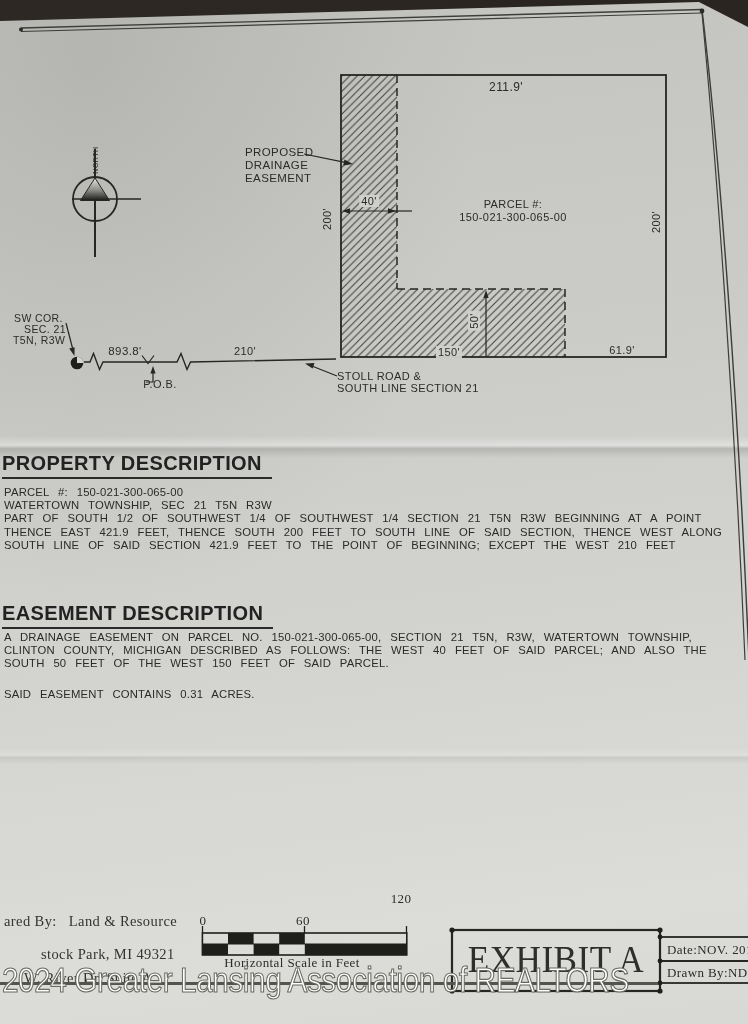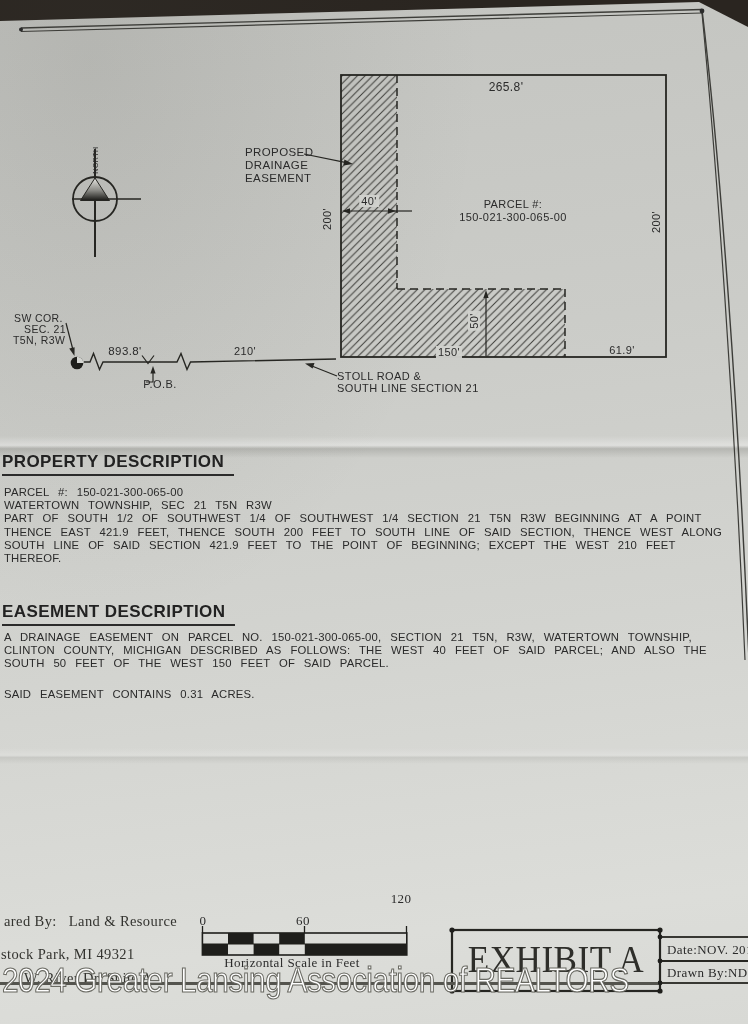--- a/index.html
+++ b/index.html
@@ -18,21 +18,21 @@
   #crease2{top:748px;height:16px;
     background:linear-gradient(180deg,rgba(0,0,0,0) 0%,rgba(255,255,255,.18) 45%,rgba(80,80,74,.10) 60%,rgba(0,0,0,0) 100%);}
   svg.overlay{position:absolute;left:0;top:0;z-index:2;}
   .lbl{position:absolute;font:11px "Liberation Sans",sans-serif;color:#2b2b2b;
        letter-spacing:.4px;white-space:nowrap;z-index:3;}
   .cen{transform:translate(-50%,-50%);}
   .cenrot{transform:translate(-50%,-50%) rotate(-90deg);}
   .hbg{background:rgba(209,210,206,.95);padding:0 2px;}
   .ser{font-family:"Liberation Serif",serif;}
   .desc-line{height:13.2px;line-height:13.2px;font-size:11.3px;word-spacing:5.5px;letter-spacing:.2px;}
-  .heading{font-size:17px;font-weight:bold;letter-spacing:.4px;color:#222;
+  .heading{font-size:20px;font-weight:bold;letter-spacing:.4px;color:#222;
            border-bottom:2.5px solid #2b2b2b;padding:0 10px 2px 0;}
   .prep{font-size:14.5px;color:#33332f;}
   #wm-line{position:absolute;left:0;top:982px;width:658px;height:2.6px;background:#54544e;z-index:9;}
   #watermark{position:absolute;left:2px;top:961px;z-index:10;font-size:35px;line-height:38px;
     color:#ffffff;-webkit-text-stroke:1.2px rgba(99,99,92,.95);letter-spacing:-.5px;
     transform:scaleX(.85);transform-origin:left center;white-space:nowrap;}
   #exhibit-title{font-size:37px;letter-spacing:.5px;color:#2e2e2a;text-align:center;
     width:208px;line-height:38px;transform:scaleX(.95);transform-origin:center;}
 </style>
 </head>
@@ -142,21 +142,21 @@
           <circle cx="660" cy="930" r="2.6"></circle>
         <circle cx="452" cy="991" r="2.6"></circle>
           <circle cx="660" cy="991" r="2.6"></circle>
         <circle cx="660" cy="937" r="2.4"></circle>
           <circle cx="660" cy="961" r="2.4"></circle>
         <circle cx="660" cy="983" r="2.4"></circle>
       </g>
     </g>
   </svg>
 
-  <div class="lbl cen" style="left:506px;top:87px;font-size:12px;">265.8'</div>
+  <div class="lbl cen" style="left:506px;top:87px;font-size:12px;">211.9'</div>
   <div class="lbl cenrot" style="left:327px;top:219px;">200'</div>
   <div class="lbl cenrot" style="left:656px;top:222px;">200'</div>
   <div class="lbl cen hbg" style="left:369px;top:201px;">40'</div>
   <div class="lbl cenrot hbg" style="left:474px;top:321px;">50'</div>
   <div class="lbl cen hbg" style="left:449px;top:352px;">150'</div>
   <div class="lbl cen" style="left:622px;top:350px;">61.9'</div>
   <div class="lbl cen" style="left:125px;top:351px;font-size:11.5px;">893.8'</div>
   <div class="lbl cen" style="left:245px;top:351px;">210'</div>
   <div class="lbl cen" style="left:128px;top:384px;margin-left:32px;">P.O.B.</div>
 
@@ -176,34 +176,33 @@
 
   <div class="lbl cenrot" style="left:95px;top:160px;font-size:7px;letter-spacing:.5px;">NORTH</div>
 
   <div class="lbl heading" style="left:2px;top:452px;">PROPERTY DESCRIPTION</div>
   <div class="abs" style="left:4px;top:486px;z-index:3;">
     <div class="desc-line" style="color:#2b2b2b">PARCEL #: 150-021-300-065-00</div>
     <div class="desc-line" style="color:#2b2b2b">WATERTOWN TOWNSHIP, SEC 21 T5N R3W</div>
     <div class="desc-line" style="color:#2b2b2b">PART OF SOUTH 1/2 OF SOUTHWEST 1/4 OF SOUTHWEST 1/4 SECTION 21 T5N R3W BEGINNING AT A POINT</div>
     <div class="desc-line" style="color:#2b2b2b">THENCE EAST 421.9 FEET, THENCE SOUTH 200 FEET TO SOUTH LINE OF SAID SECTION, THENCE WEST ALONG</div>
     <div class="desc-line" style="color:#2b2b2b">SOUTH LINE OF SAID SECTION 421.9 FEET TO THE POINT OF BEGINNING; EXCEPT THE WEST 210 FEET</div>
-    <div class="desc-line" style="color:#2b2b2b">THEREOF.</div>
   </div>
 
   <div class="lbl heading" style="left:2px;top:602px;">EASEMENT DESCRIPTION</div>
   <div class="abs" style="left:4px;top:631px;z-index:3;">
     <div class="desc-line" style="color:#2b2b2b">A DRAINAGE EASEMENT ON PARCEL NO. 150-021-300-065-00, SECTION 21 T5N, R3W, WATERTOWN TOWNSHIP,</div>
     <div class="desc-line" style="color:#2b2b2b">CLINTON COUNTY, MICHIGAN DESCRIBED AS FOLLOWS: THE WEST 40 FEET OF SAID PARCEL; AND ALSO THE</div>
     <div class="desc-line" style="color:#2b2b2b">SOUTH 50 FEET OF THE WEST 150 FEET OF SAID PARCEL.</div>
   </div>
   <div class="lbl desc-line" style="left:4px;top:688px;">SAID EASEMENT CONTAINS 0.31 ACRES.</div>
 
   <div class="lbl ser prep" style="left:4px;top:913px;white-space:pre;text-align:right;">ared By:   Land &amp; Resource</div>
   <div class="lbl ser prep" style="left:10px;top:970px;margin-left:14px;">W. River Dr. Suite A</div>
-  <div class="lbl ser prep" style="left:1px;top:946px;">stock Park, MI 49321</div>
+  <div class="lbl ser prep" style="left:1px;top:946px;padding-left:40px;">stock Park, MI 49321</div>
 
   <div class="lbl ser cen" style="left:203px;top:921px;font-size:13px;">0</div>
   <div class="lbl ser cen" style="left:303px;top:921px;font-size:13px;">60</div>
   <div class="lbl ser cen" style="left:401px;top:899px;font-size:13px;">120</div>
   <div class="lbl ser cen" style="left:292px;top:963px;font-size:13px;">Horizontal Scale in Feet</div>
 
   <div class="lbl ser abs" id="exhibit-title" style="left:452px;top:941px;">EXHIBIT A</div>
   <div class="lbl ser" style="left:667px;top:942px;font-size:13px;">Date:NOV. 201</div>
   <div class="lbl ser" style="left:667px;top:965px;font-size:13px;">Drawn By:ND</div>
 

